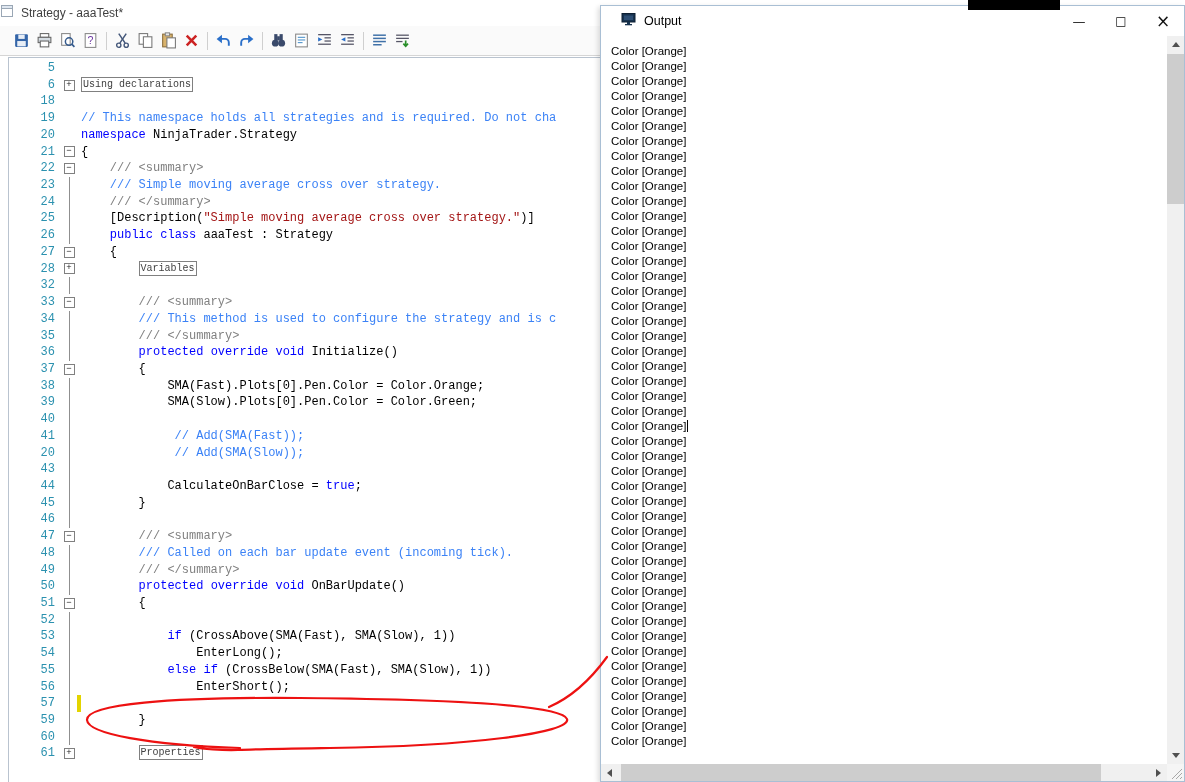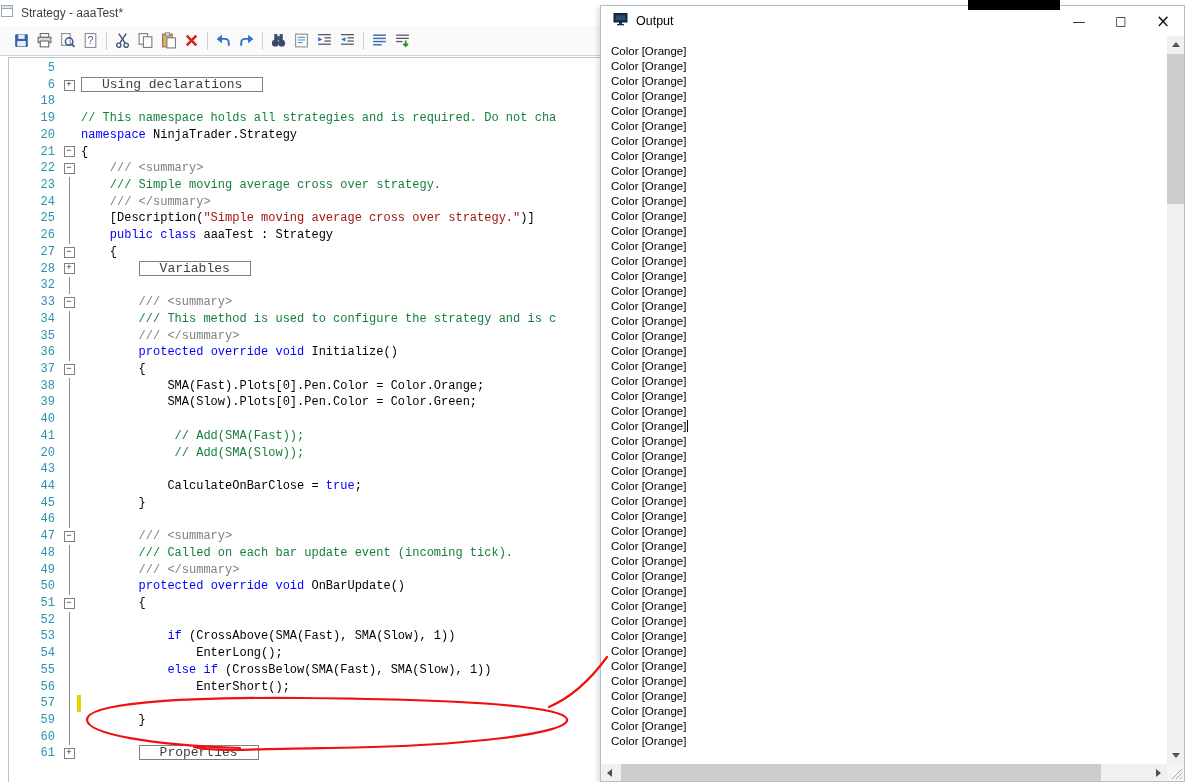--- a/index.html
+++ b/index.html
@@ -21,28 +21,28 @@
   .crow{display:flex;height:16.72px;align-items:stretch;}
   .ln{width:52px;text-align:right;padding-right:6px;font:12px "Liberation Mono",monospace;
       line-height:16.72px;color:#2b91af;flex:none;box-sizing:border-box;}
   .foldcell{width:16px;flex:none;display:flex;align-items:center;justify-content:center;position:relative;}
   .foldbox{width:11px;height:11px;border:1px solid #808080;box-sizing:border-box;
            font:9px/9px "Liberation Mono",monospace;text-align:center;color:#222;background:#fff;z-index:1;}
   .foldline{position:absolute;left:8px;top:0;bottom:0;width:1px;background:#8f8f8f;}
   .modcell{width:4px;flex:none;}
   .modcell.mod{background:#e3d400;}
   .ct{font:12px "Liberation Mono",monospace;line-height:16.72px;white-space:pre;color:#000;}
-  .tok-p{color:#000;} .tok-k{color:#0000ff;} .tok-c{color:#15803d;} .tok-g{color:#808080;} .tok-s{color:#a31515;}
-  .cbox{display:inline-block;border:1px solid #808080;padding:0 20px;font-size:13px;line-height:13px;
+  .tok-p{color:#000;} .tok-k{color:#0000ff;} .tok-c{color:#3b82f6;} .tok-g{color:#808080;} .tok-s{color:#a31515;}
+  .cbox{display:inline-block;border:1px solid #808080;padding:0 1px;font-size:10px;line-height:13px;
         color:#3f3f3f;background:#fff;vertical-align:1px;}
 
   
   .outwin{position:absolute;left:600px;top:5px;width:585px;height:777px;background:#fff;
           border:1px solid #a9bfd4;box-sizing:border-box;box-shadow:-2px 2px 5px rgba(0,0,0,.14);z-index:10;}
-  .otitle{position:absolute;top:0;left:0;right:16px;height:30px;display:flex;align-items:center;padding-left:12px;}
+  .otitle{position:absolute;top:0;left:0;right:16px;height:30px;display:flex;align-items:center;padding-left:20px;}
   .otitle .t{font-size:12.5px;color:#000;margin-left:8px;}
   .obtns{position:absolute;right:0;top:0;height:30px;display:flex;}
   .obtn{width:42px;height:30px;display:flex;align-items:center;justify-content:center;
         font-family:"DejaVu Sans",sans-serif;color:#111;}
   .obtn.min{font-size:13px;} .obtn.max{font-size:12px;} .obtn.cls{font-size:17px;}
   .obody{position:absolute;top:30px;left:0;right:17px;bottom:17px;padding:8px 0 0 10px;overflow:hidden;}
   .oline{font:11.5px "Liberation Sans",sans-serif;line-height:15px;color:#000;white-space:pre;}
   .caret{display:inline-block;width:1px;height:12px;background:#000;vertical-align:-2px;margin-left:1px;}
 
   .vscroll{position:absolute;top:30px;right:0;width:17px;bottom:17px;background:#f0f0f0;}

